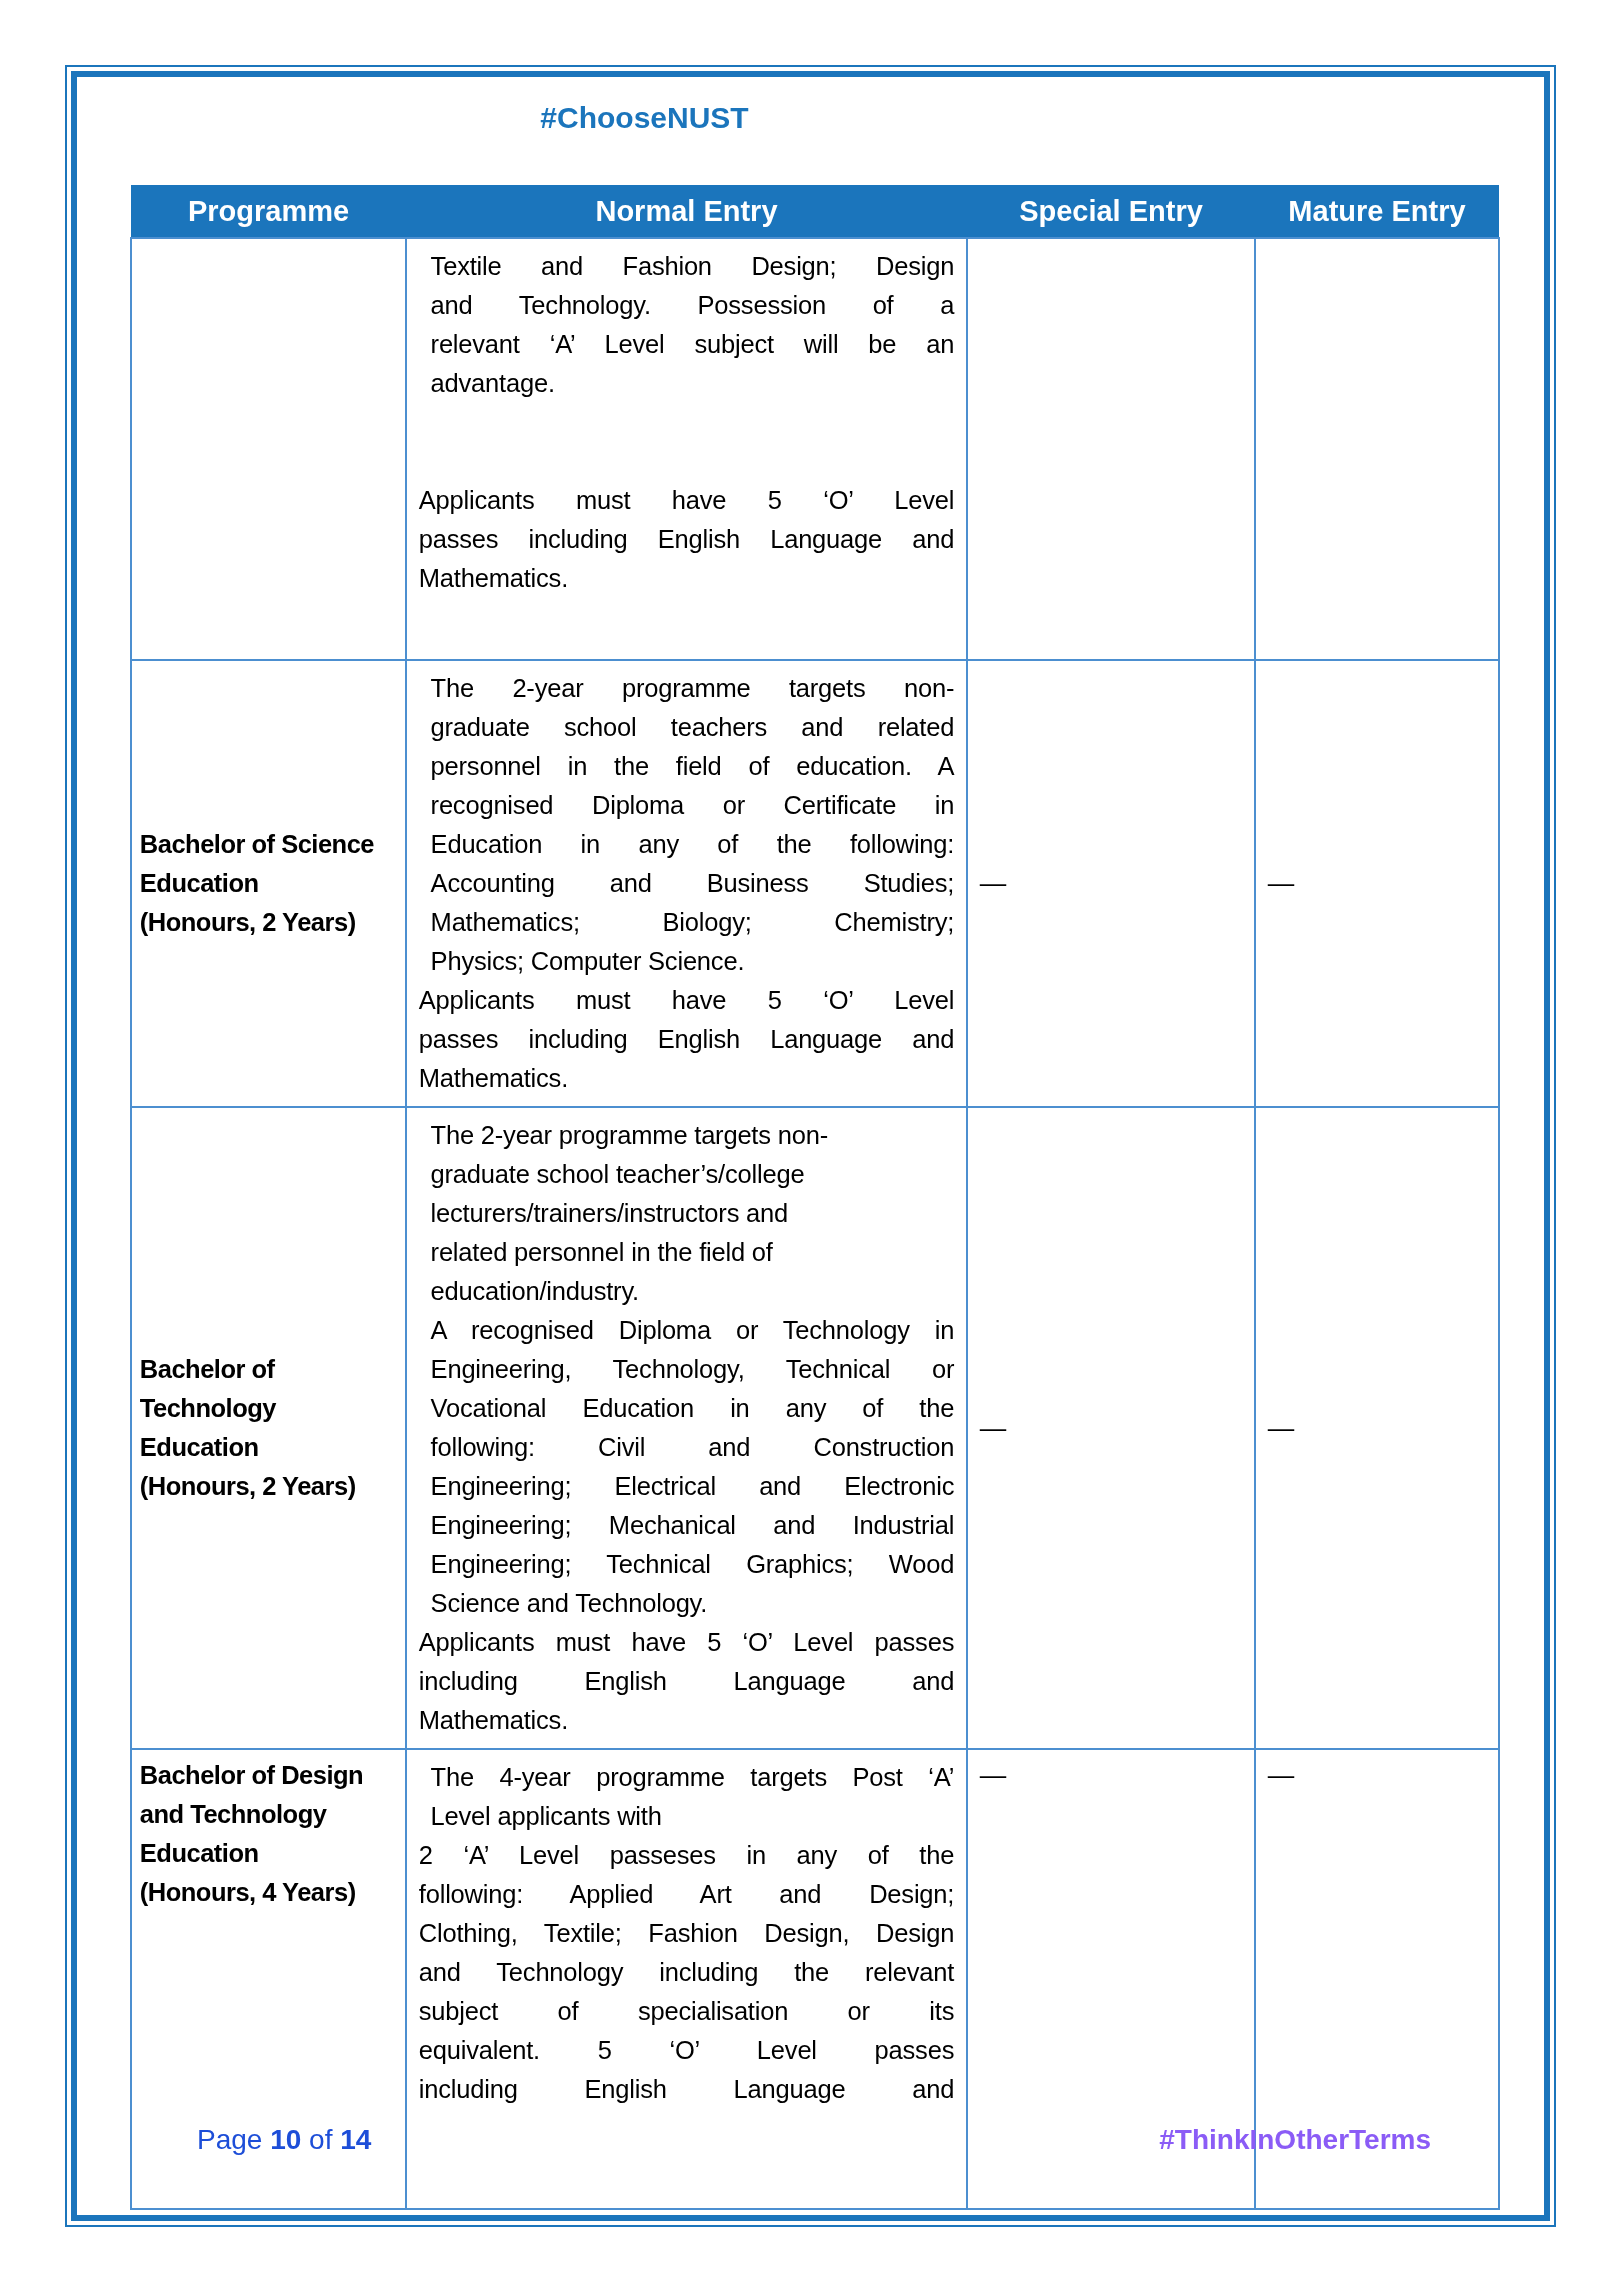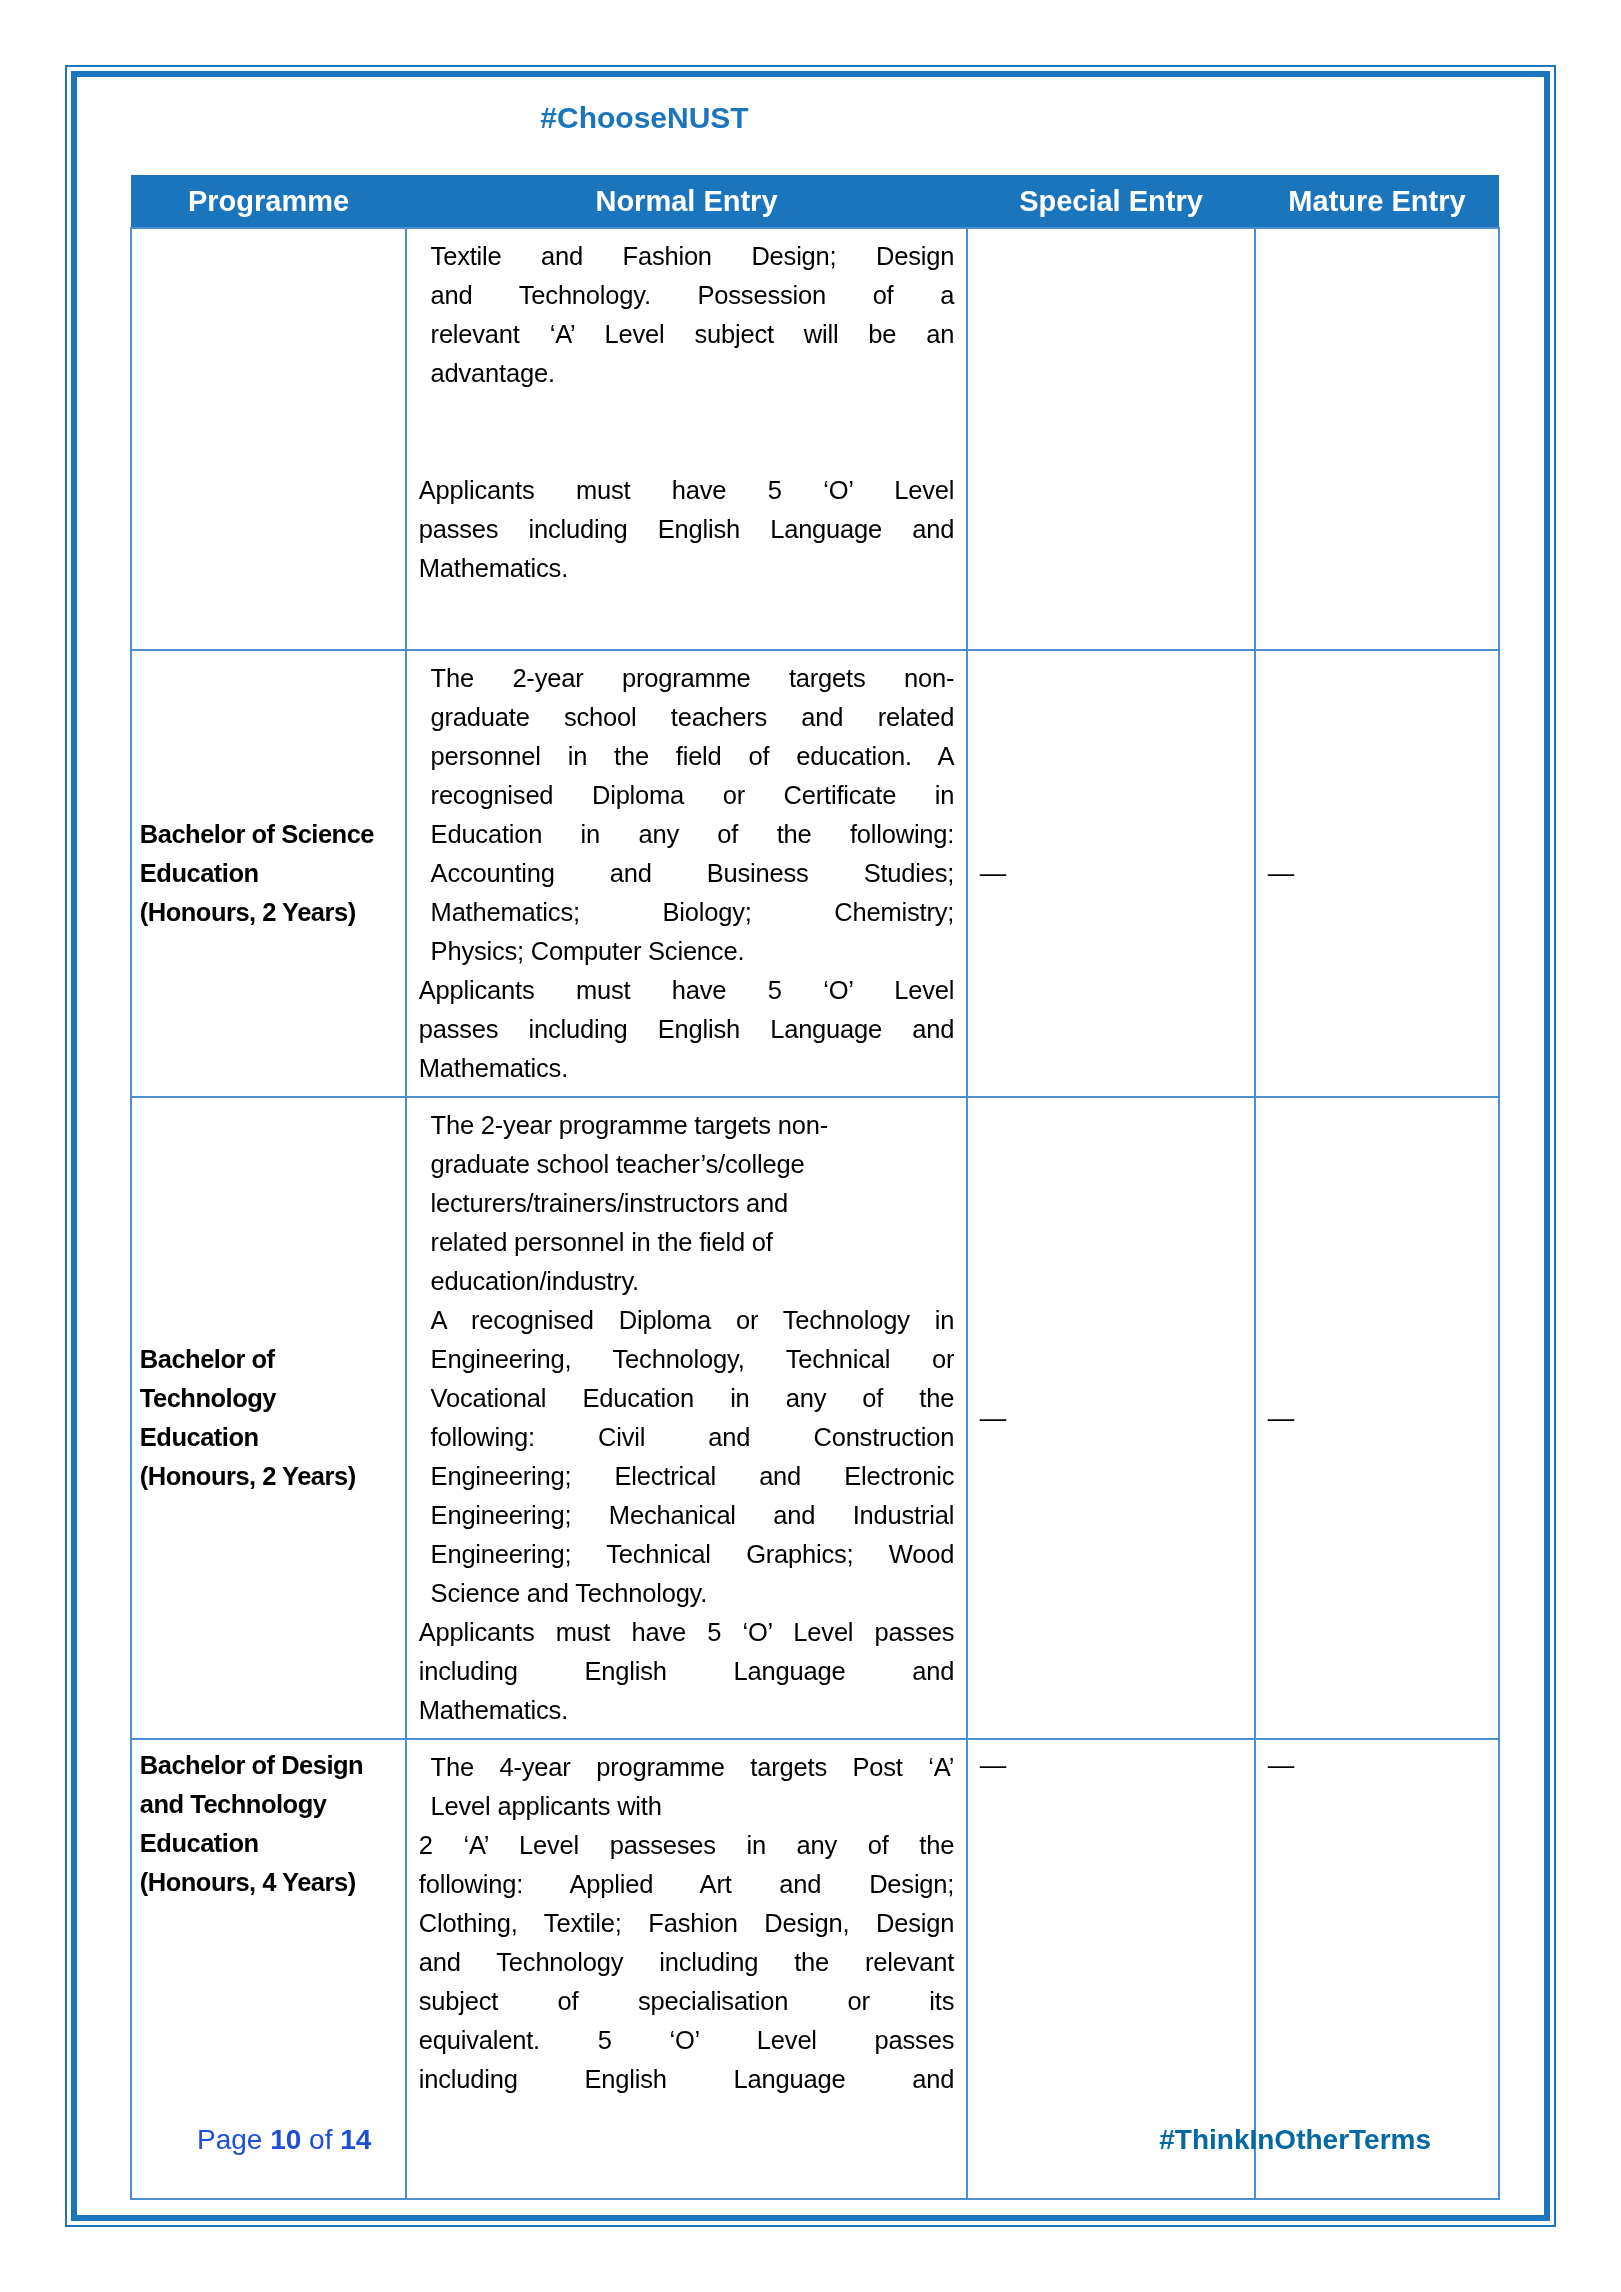--- a/index.html
+++ b/index.html
@@ -10,21 +10,21 @@
   .frame-outer {
     position:absolute; left:65px; top:65px; width:1491px; height:2162px;
     border:2px solid #1B75BC; box-sizing:border-box; padding:3.9px;
   }
   .frame-inner { width:100%; height:100%; border:6.9px solid #1B75BC; box-sizing:border-box; }
   .doc-title {
     position:absolute; top:101px; left:0; width:1289px; text-align:center;
     color:#1B75BC; font-size:30px; font-weight:bold;
   }
   table.req-table {
-    position:absolute; left:130px; top:175px; width:1368px;
+    position:absolute; left:130px; top:185px; width:1368px;
     border-collapse:collapse; table-layout:fixed;border-radius:19px;
   }
   .req-table th {
     background:#1B75BC; color:#ffffff; font-size:29px; font-weight:bold;
     height:52px; padding:0; border:none; text-align:center; vertical-align:middle;
   }
   .req-table td {
     border:2px solid #4C8FD0; vertical-align:top; padding:0; background:#ffffff;
   }
   tbody tr:nth-child(1) { height:420px;margin-top:36px; }
@@ -45,21 +45,21 @@
   .para.gap { margin-top:78px; }
   .ln { text-align:justify; text-align-last:justify; }
   .ln.last { text-align-last:left; }
   .para.noj .ln { text-align:left; text-align-last:left; }
   .dashwrap { font-size:26.5px; line-height:39px; color:#000; padding:5.9px 11.8px; }
   .footer-left {
     position:absolute; left:197px; top:2124px; font-size:28px; color:#1d4ed8;
   }
   .footer-left .bold { font-weight:bold; }
   .footer-right {
-    position:absolute; right:190px; top:2124px; font-size:28px; font-weight:bold; color:#0369a1;
+    position:absolute; right:190px; top:2124px; font-size:28px; font-weight:bold; color:#8b5cf6;
   }
 </style>
 </head>
 <body>
 
 <div class="frame-outer">
   <div class="frame-inner"></div>
 </div>
 
 <div class="doc-title">#ChooseNUST</div>

